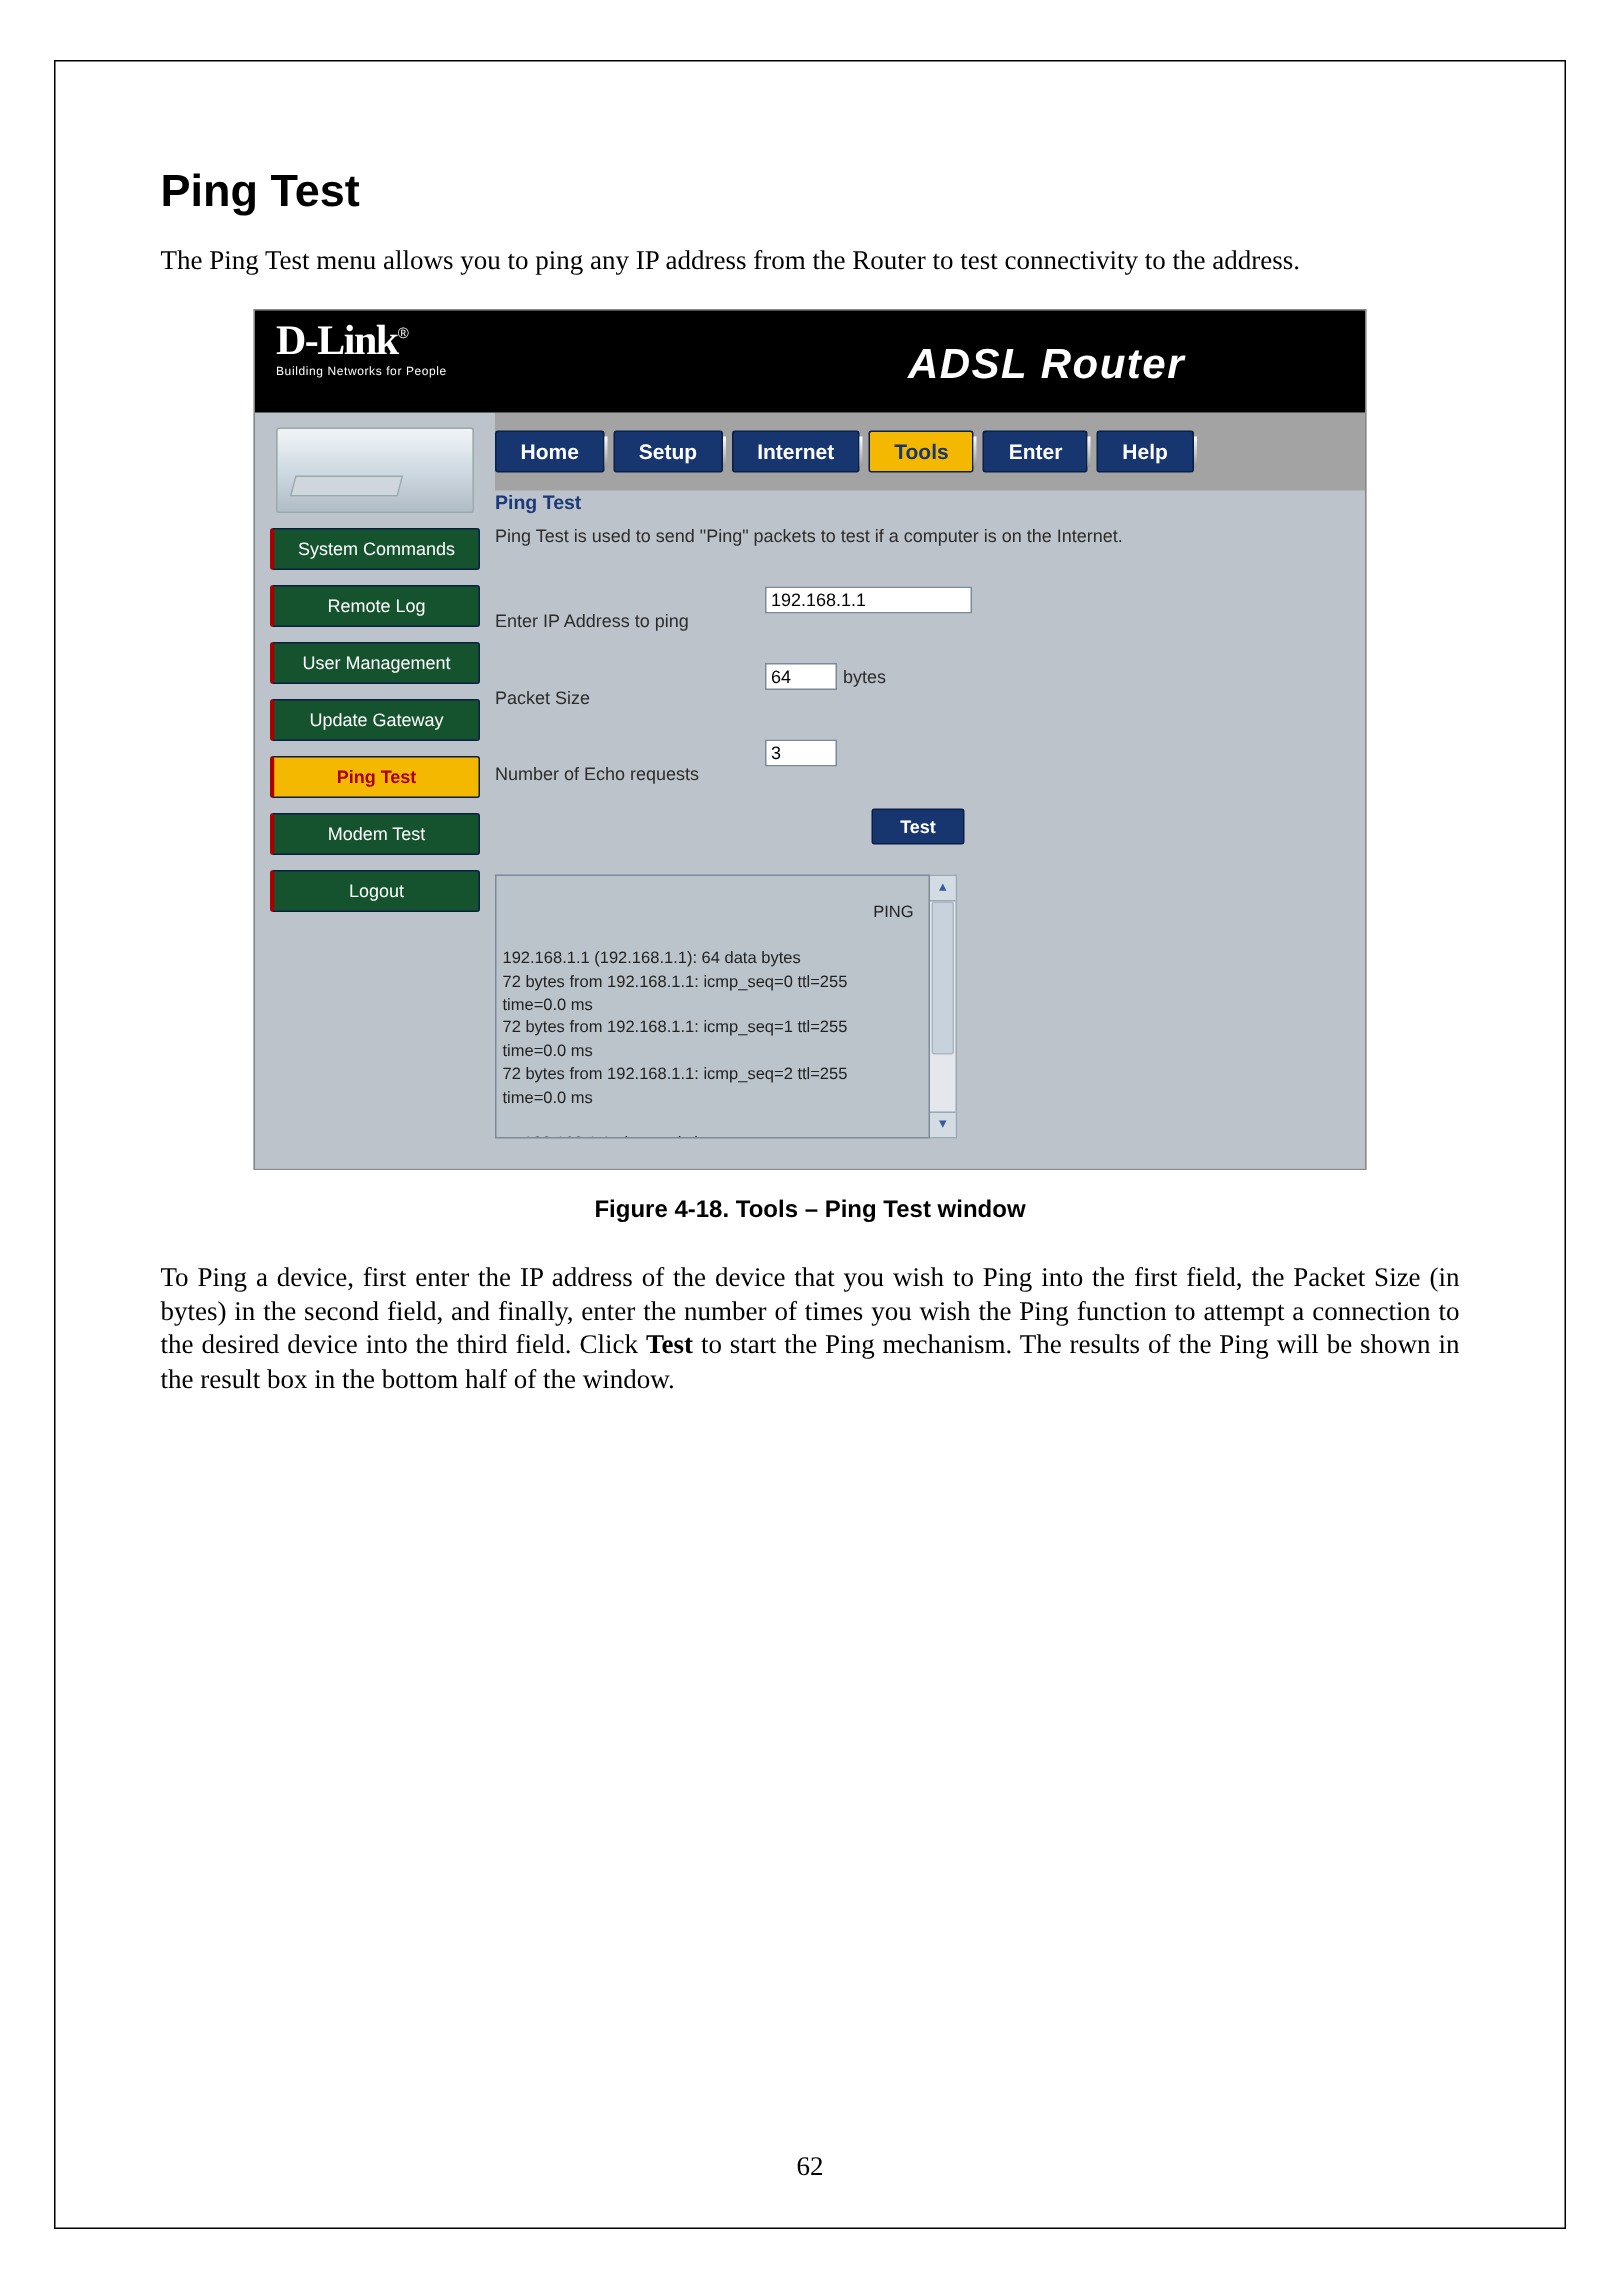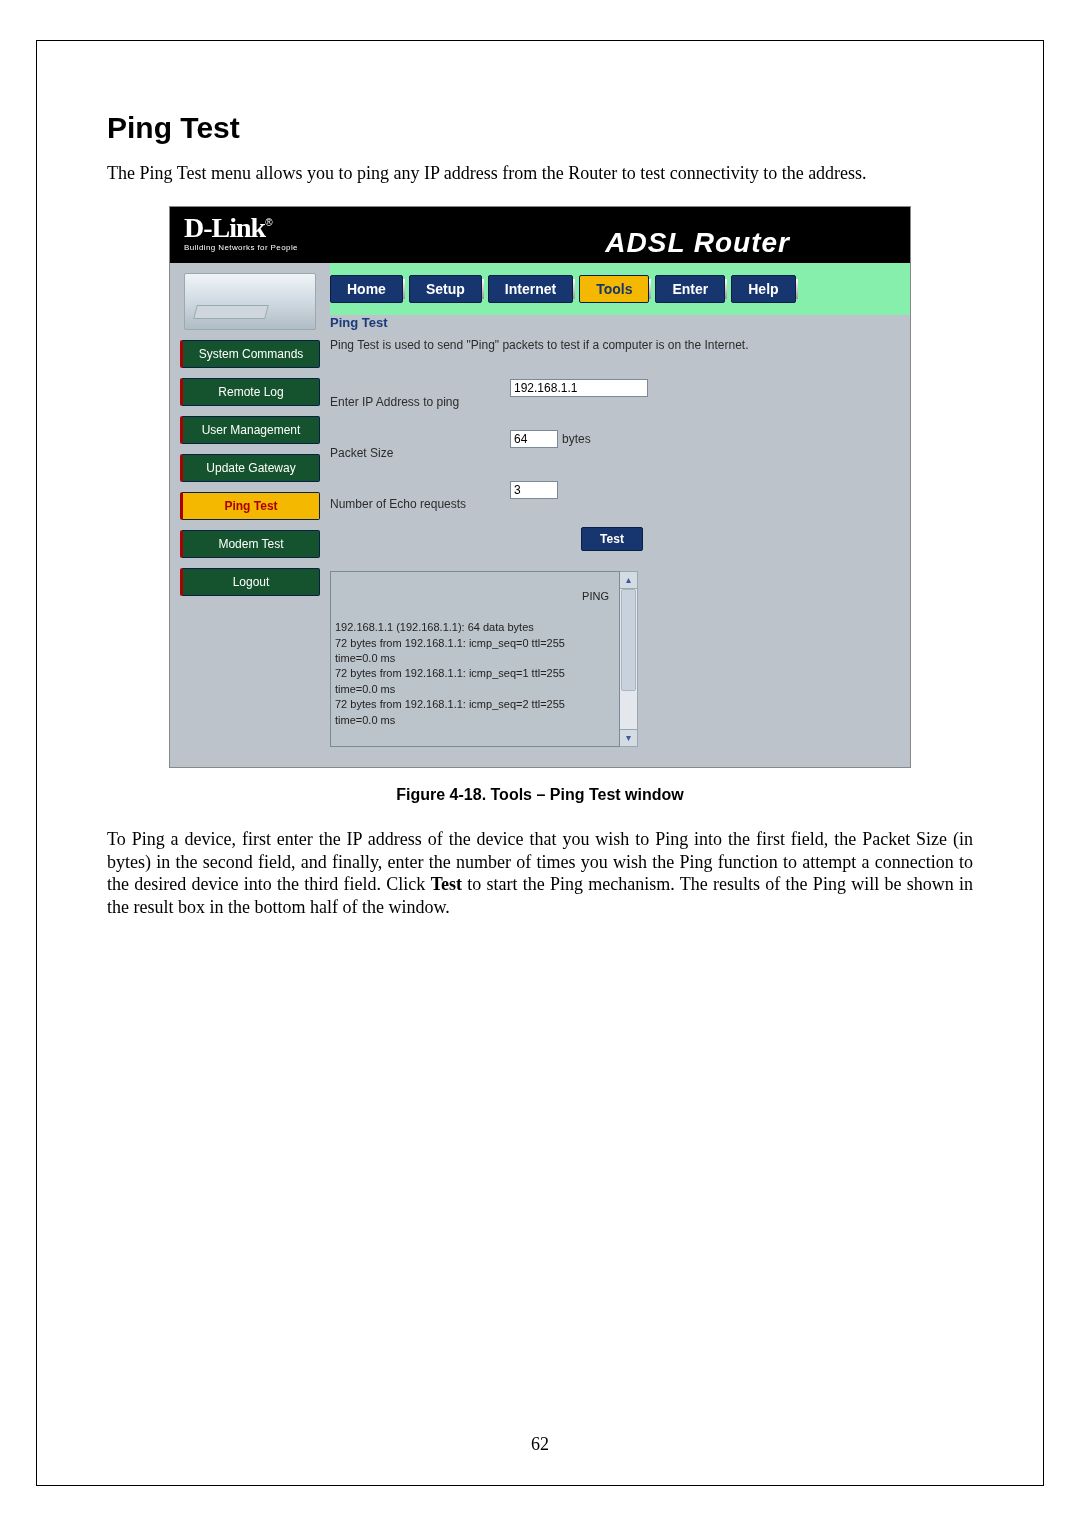--- a/index.html
+++ b/index.html
@@ -51,21 +51,21 @@
     border: 1px solid #888;
     background: #bcc3ca;
     font-family: Arial, Helvetica, sans-serif;
     text-align: left;
   }
   .router-header {
     background: #000;
     color: #fff;
     padding: 10px 14px 8px 14px;
     position: relative;
-    height: 56px;
+    height: 68px;
     box-sizing: border-box;
   }
   .dlink-logo {
     font-family: "Times New Roman", serif;
     font-weight: bold;
     font-size: 28px;
     line-height: 22px;
     letter-spacing: -1px;
   }
   .dlink-tag {
@@ -135,21 +135,21 @@
     font-weight: bold;
     border-left: 3px solid #a00;
   }
   .main-panel {
     flex: 1;
     background: #bcc3ca;
     padding-bottom: 20px;
   }
   .tab-bar {
     display: flex;
-    background: #86efac;
+    background: #a3a3a3;
     padding: 12px 18px 12px 0;
     gap: 6px;
   }
   .tab {
     background: #17356f;
     color: #fff;
     font-weight: bold;
     font-size: 14px;
     padding: 5px 16px;
     border: 1px solid #0a1f45;

